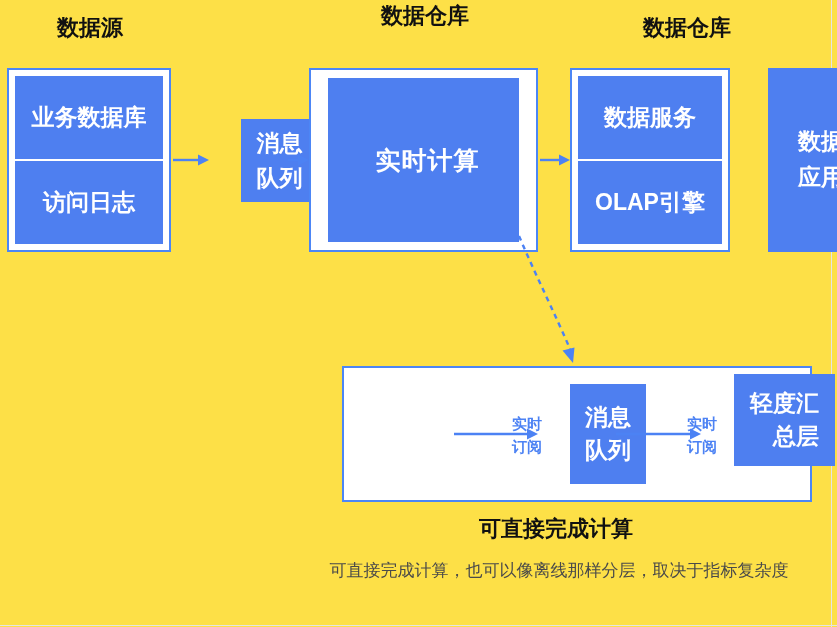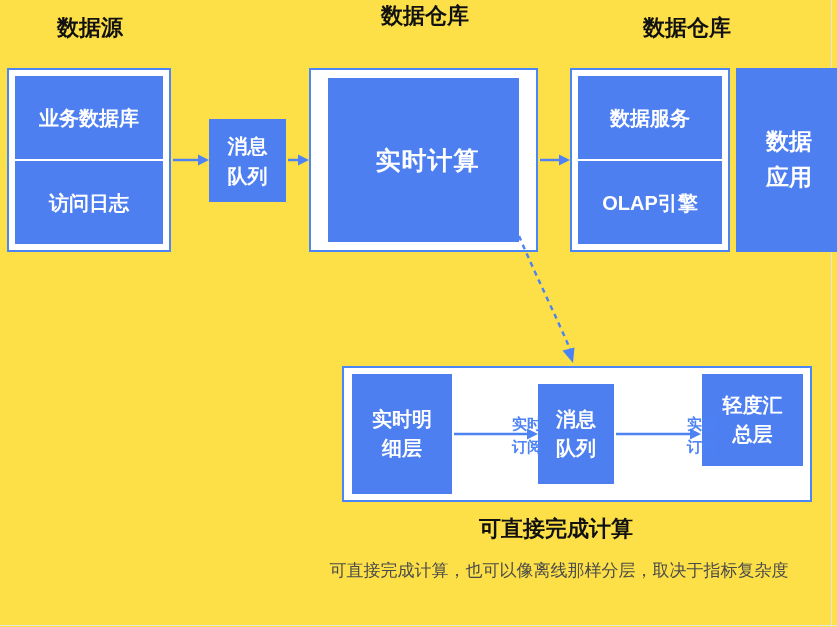--- a/index.html
+++ b/index.html
@@ -14,22 +14,22 @@
   .frame{
     position:absolute;box-sizing:border-box;border:2px solid #4c86f6;background:#ffffff;z-index:1;
   }
   .frame.col{display:flex;flex-direction:column;gap:2px;padding:6px;}
   .fill{
     background:#4e7ff0;color:#ffffff;font-weight:bold;
     display:flex;align-items:center;justify-content:center;text-align:center;
     white-space:pre-line;
   }
   .fill.grow{flex:1;}
-  .abs{position:absolute;box-sizing:border-box;z-index:1;}
-  .t21{font-size:20px;line-height:1.5;}
+  .abs{position:absolute;box-sizing:border-box;z-index:1;margin-left:32px;}
+  .t21{font-size:23px;line-height:1.5;text-align:right;}
   .t23{font-size:23px;line-height:1.55;}
   .t25{font-size:25px;letter-spacing:1px;padding-left:8px;}
   .mid-pad{padding:8px 17px;display:flex;}
   .arrow-label{
     position:absolute;transform:translate(-50%,-50%);
     color:#4c82f4;font-size:15px;font-weight:bold;line-height:1.55;
     text-align:center;white-space:pre-line;z-index:3;margin-left:39px;
   }
   .caption{
     position:absolute;transform:translateX(-50%);
@@ -68,22 +68,20 @@
   </div>
 
   <div class="frame col" style="left:570px;top:68px;width:160px;height:184px;">
     <div class="fill grow t21">数据服务</div>
     <div class="fill grow t21">OLAP引擎</div>
   </div>
   <div class="abs fill t23" style="left:736px;top:68px;width:106px;height:184px;">数据
 应用</div>
 
   <div class="frame" style="left:342px;top:366px;width:470px;height:136px;">
-    <div class="abs fill t21" style="left:8px;top:6px;width:100px;height:120px;line-height:1.45;">实时明
-细层</div>
     <div class="abs fill t21" style="left:194px;top:16px;width:76px;height:100px;line-height:1.45;">消息
 队列</div>
     <div class="abs fill t21" style="left:358px;top:6px;width:101px;height:92px;line-height:1.45;">轻度汇
 总层</div>
     <div class="arrow-label" style="left:144px;top:67px;">实时
 订阅</div>
     <div class="arrow-label" style="left:319px;top:67px;">实时
 订阅</div>
   </div>
 

